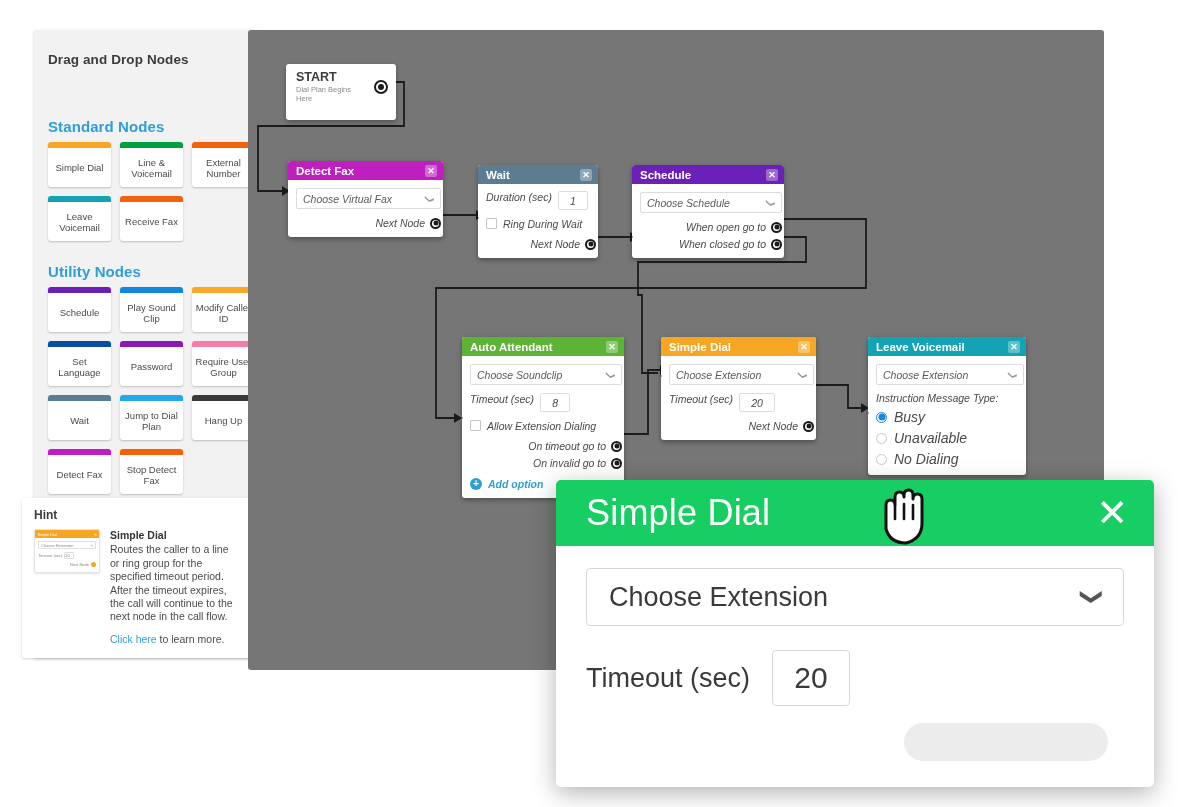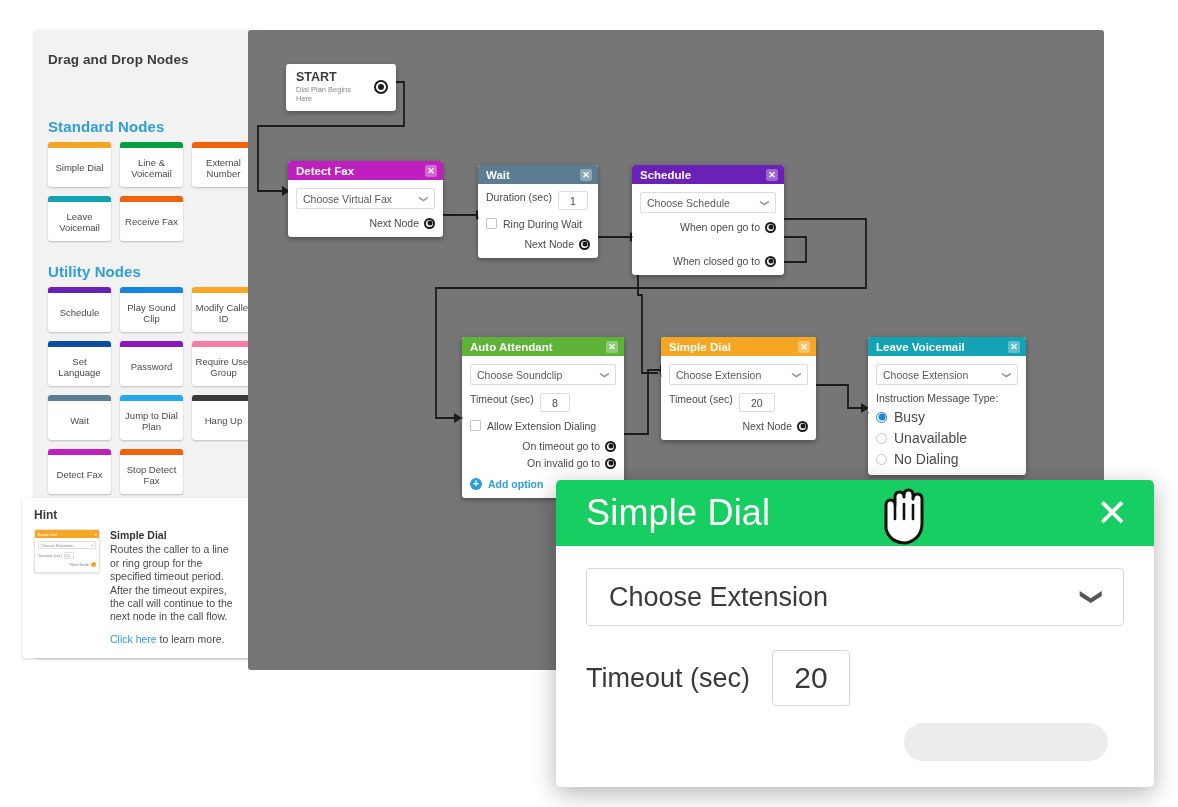--- a/index.html
+++ b/index.html
@@ -115,21 +115,21 @@
     height:19px; display:flex; align-items:center; justify-content:space-between;
     padding: 0 6px 0 8px;
     color:#fff; font-size:11.5px; font-weight:bold;
   }
   .node-close {
     width:12px; height:12px; border-radius:2px;
     background: rgba(255,255,255,.32);
     color:#fff; font-size:9px; line-height:12px; text-align:center;
     cursor:pointer; font-weight:bold;
   }
-  .node-body { padding:8px 8px 8px 8px; }
+  .node-body { padding:8px 2px 8px 8px;font-style:italic; }
   .sel {
     height:21px; border:1px solid #dcdcdc; border-radius:2px;
     display:flex; align-items:center; justify-content:space-between;
     padding:0 6px; font-size:10.5px; color:#5a5a5a; background:#fff;
     cursor:pointer;
   }
   .chev { color:#9a9a9a; font-size:9px; }
   .frow { display:flex; align-items:flex-start; gap:6px; margin-top:8px; font-size:10.5px; color:#4a4a4a; }
   .num {
     width:30px; height:19px; border:1px solid #dcdcdc; border-radius:2px;
@@ -172,21 +172,21 @@
   .plus {
     width:12px; height:12px; border-radius:50%; background:#2e9fd6; color:#fff;
     font-size:10px; line-height:12px; text-align:center; font-weight:bold;
   }
 
   
   .start {
     position:absolute;
     background:#fff; border-radius:3px;
     box-shadow:0 2px 5px rgba(0,0,0,.3);
-    padding:6px 8px 8px 10px;
+    padding:6px 8px 17px 10px;
     display:flex; align-items:center; justify-content:center; gap:12px;
   }
   .start-t { font-size:12.5px; font-weight:bold; color:#3c3c3c; line-height:14px; }
   .start-s { font-size:7.5px; color:#8a8a8a; margin-top:1px; }
   .start-port {
     width:14px; height:14px; border-radius:50%; border:2.5px solid #1c1c1c;
     background:#fff; position:relative; flex:none; cursor:crosshair;
   }
   .start-port::after {
     content:''; position:absolute; left:50%; top:50%; width:6px; height:6px;
@@ -440,21 +440,21 @@
     </div>
     <div class="node-body">
       <div class="sel">
         <span>Choose Schedule</span>
         <span class="chev" style="display: inline-block; transform: rotate(90deg);">❯</span>
       </div>
       <div class="out">
         <span>When open go to</span>
         <span class="port"></span>
       </div>
-      <div class="out" style="margin-top:22px;">
+      <div class="out" style="margin-top:5px;">
         <span>When closed go to</span>
         <span class="port"></span>
       </div>
     </div>
   </div>
 
   <div class="node" style="left:462px; top:337px; width:162px;">
     <div class="inport" style="top:76px;"></div>
     <div class="node-head" style="background:#5CB335">
       <span>Auto Attendant</span>

